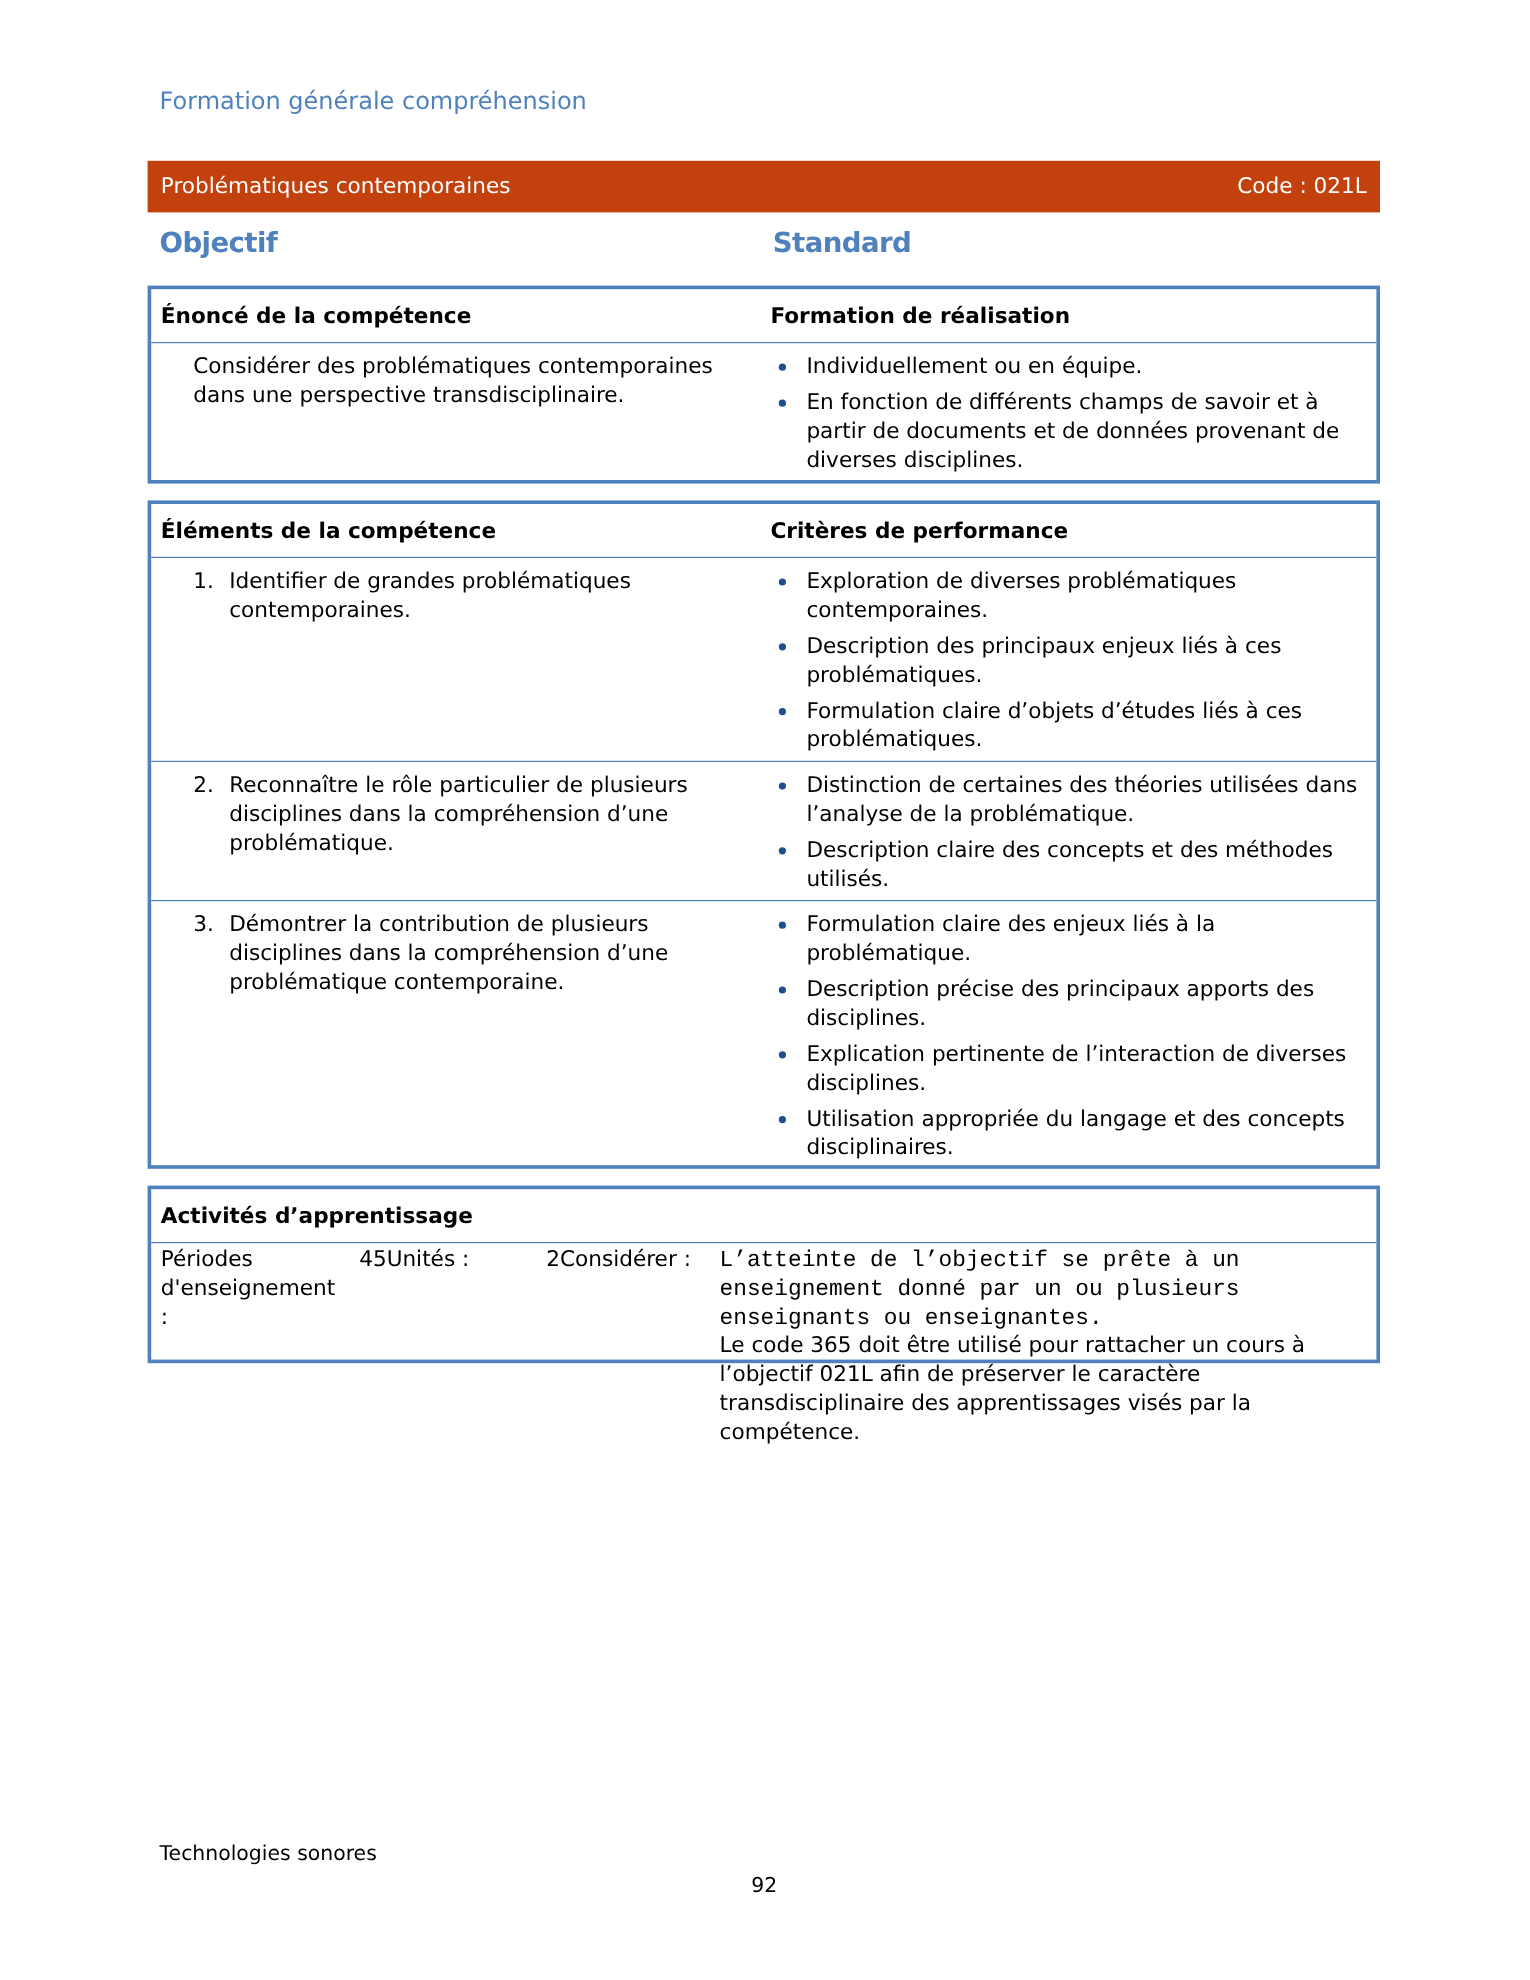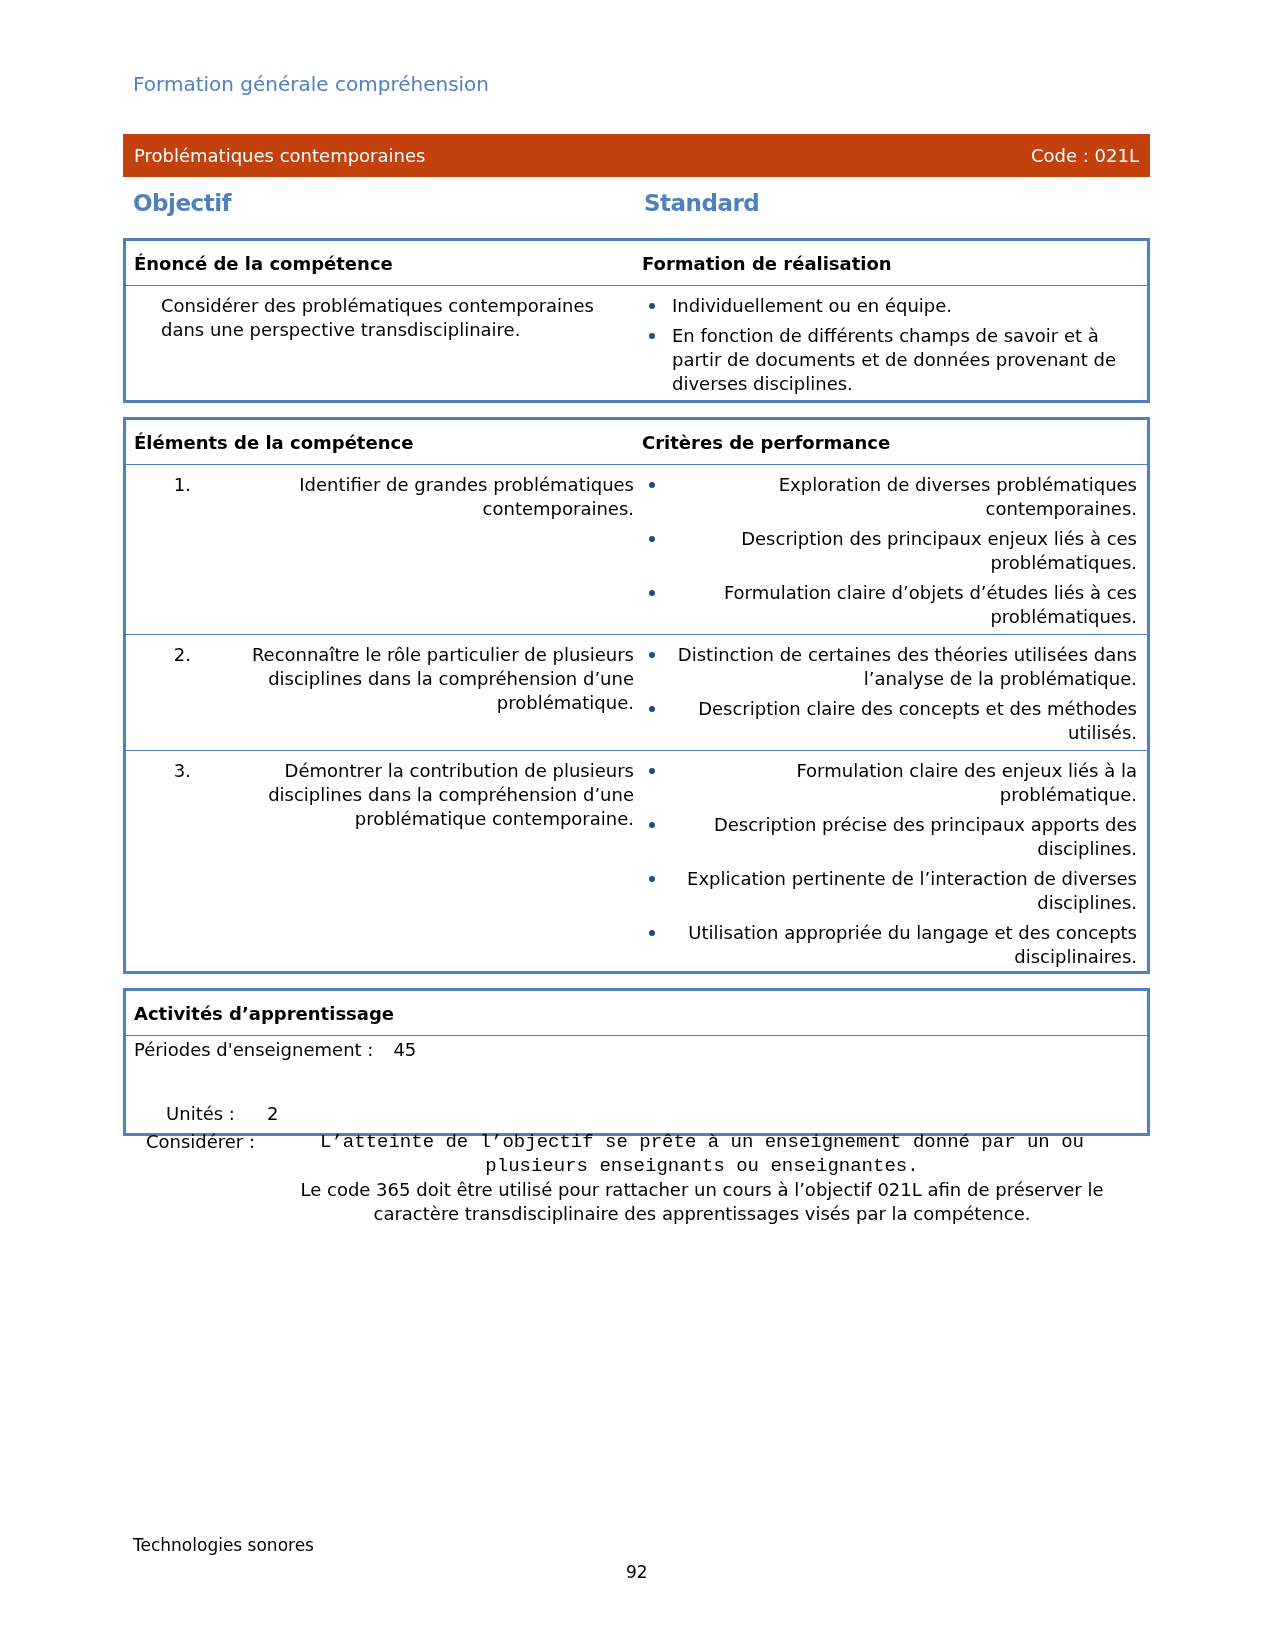--- a/index.html
+++ b/index.html
@@ -53,21 +53,21 @@
           </li>
         <li>
             <span class="dot"></span>
             <span>En fonction de différents champs de savoir et à partir de documents et de données provenant de diverses disciplines.</span>
           </li>
       </ul>
     </div>
   </div>
 </div>
 
-<div class="abs box" style="top:417px; height:557px;text-align:right;">
+<div class="abs box" style="top:417px; height:557px;">
   <div class="row">
     <div class="cell-l hdr">Éléments de la compétence</div>
     <div class="cell-r hdr">Critères de performance</div>
   </div>
   <div class="row" style="height:169px;">
     <div class="cell-l txt">
         <div class="num-item">
           <span class="num">1.</span>
           <span>Identifier de grandes problématiques contemporaines.</span>
         </div>
@@ -136,26 +136,26 @@
           </li>
       </ul>
     </div>
   </div>
 </div>
 
 <div class="abs box" style="top:988px; height:148px;">
   <div class="row">
     <div class="cell-l hdr" style="width:100%;">Activités d’apprentissage</div>
   </div>
-  <div class="row" style="flex-direction:column; padding:2px 10px 0 8px;text-align:center;">
+  <div class="row" style="flex-direction:row; padding:2px 10px 0 8px;">
     <div class="act-row" style="margin-bottom:4px;">
       <span>Périodes d'enseignement :</span>
       <span style="margin-left:20px;">45</span>
     </div>
-    <div class="act-row" style="margin-bottom:4px;margin-top:36px;">
+    <div class="act-row" style="margin-bottom:4px;">
       <span style="width:133px; flex:none;">Unités :</span>
       <span>2</span>
     </div>
     <div class="act-row">
       <span style="width:133px; flex:none;">Considérer :</span>
       <div>
         <div style="font-family:Liberation Mono, monospace; font-size:19px;">L’atteinte de l’objectif se prête à un enseignement donné par un ou plusieurs enseignants ou enseignantes.</div>
         <div>Le code 365 doit être utilisé pour rattacher un cours à l’objectif 021L afin de préserver le caractère transdisciplinaire des apprentissages visés par la compétence.</div>
       </div>
     </div>

